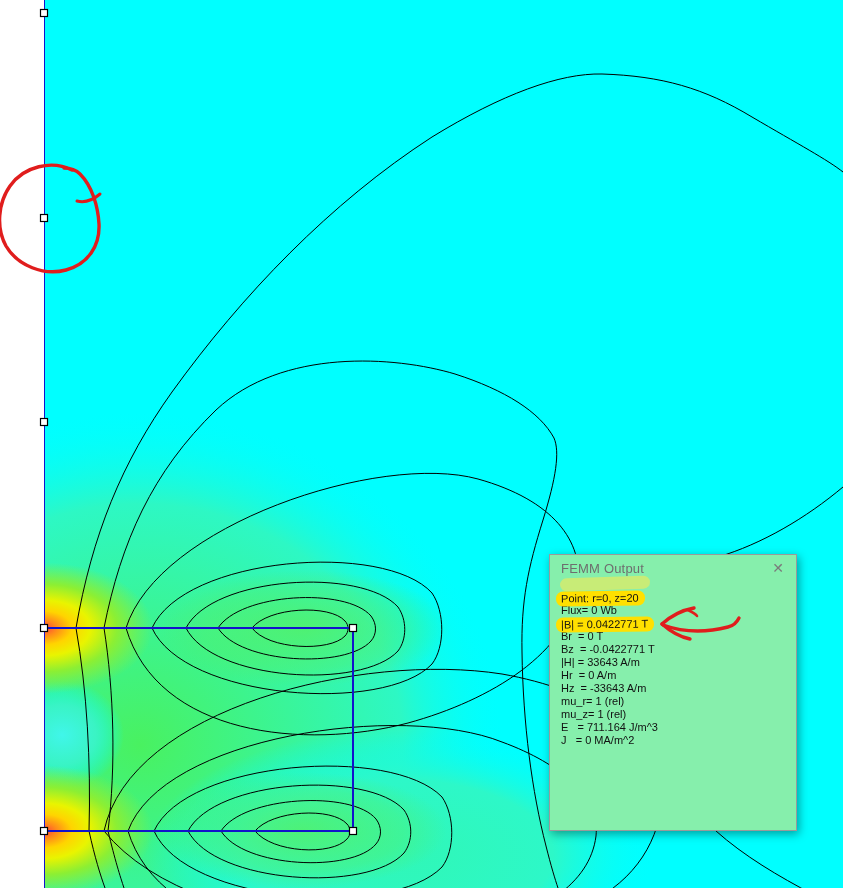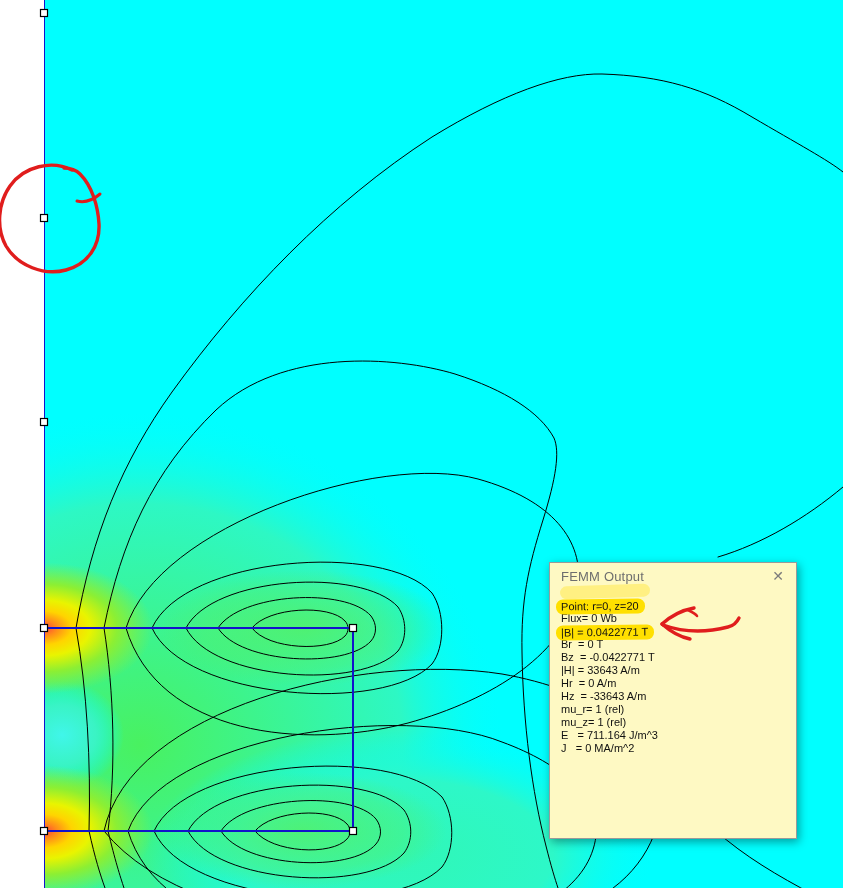--- a/index.html
+++ b/index.html
@@ -129,21 +129,21 @@
     <rect x="40.5" y="9.5" width="7" height="7"></rect>
     <rect x="40.5" y="214.5" width="7" height="7"></rect>
     <rect x="40.5" y="418.5" width="7" height="7"></rect>
     <rect x="40.5" y="624.5" width="7" height="7"></rect>
     <rect x="40.5" y="827.5" width="7" height="7"></rect>
     <rect x="349.5" y="624.5" width="7" height="7"></rect>
     <rect x="349.5" y="827.5" width="7" height="7"></rect>
   </g>
 </svg>
 
-<div id="femm-window" style="background: #fef9c3; margin-top: 8px;">
+<div id="femm-window" style="background: #86efac;">
   <div id="title-bar">
     <span id="window-title" style="color: rgb(110, 110, 110);">FEMM Output</span>
     <span id="close-btn">✕</span>
   </div>
   <div id="highlighter-smear" style="background: rgb(255, 233, 77);"></div>
   <div id="output-lines"><div class="line"><span class="hl" style="background: rgb(255, 224, 0);">Point: r=0, z=20</span></div><div class="line"><span>Flux= 0 Wb</span></div><div class="line"><span class="hl" style="background: rgb(255, 224, 0);">|B| = 0.0422771 T</span></div><div class="line"><span>Br  = 0 T</span></div><div class="line"><span>Bz  = -0.0422771 T</span></div><div class="line"><span>|H| = 33643 A/m</span></div><div class="line"><span>Hr  = 0 A/m</span></div><div class="line"><span>Hz  = -33643 A/m</span></div><div class="line"><span>mu_r= 1 (rel)</span></div><div class="line"><span>mu_z= 1 (rel)</span></div><div class="line"><span>E   = 711.164 J/m^3</span></div><div class="line"><span>J   = 0 MA/m^2</span></div></div>
 </div>
 
 <svg id="overlay-svg" width="843" height="895" viewBox="0 0 843 895">
   <g stroke="#e01d1d" stroke-width="3.4" fill="none" stroke-linecap="round">

